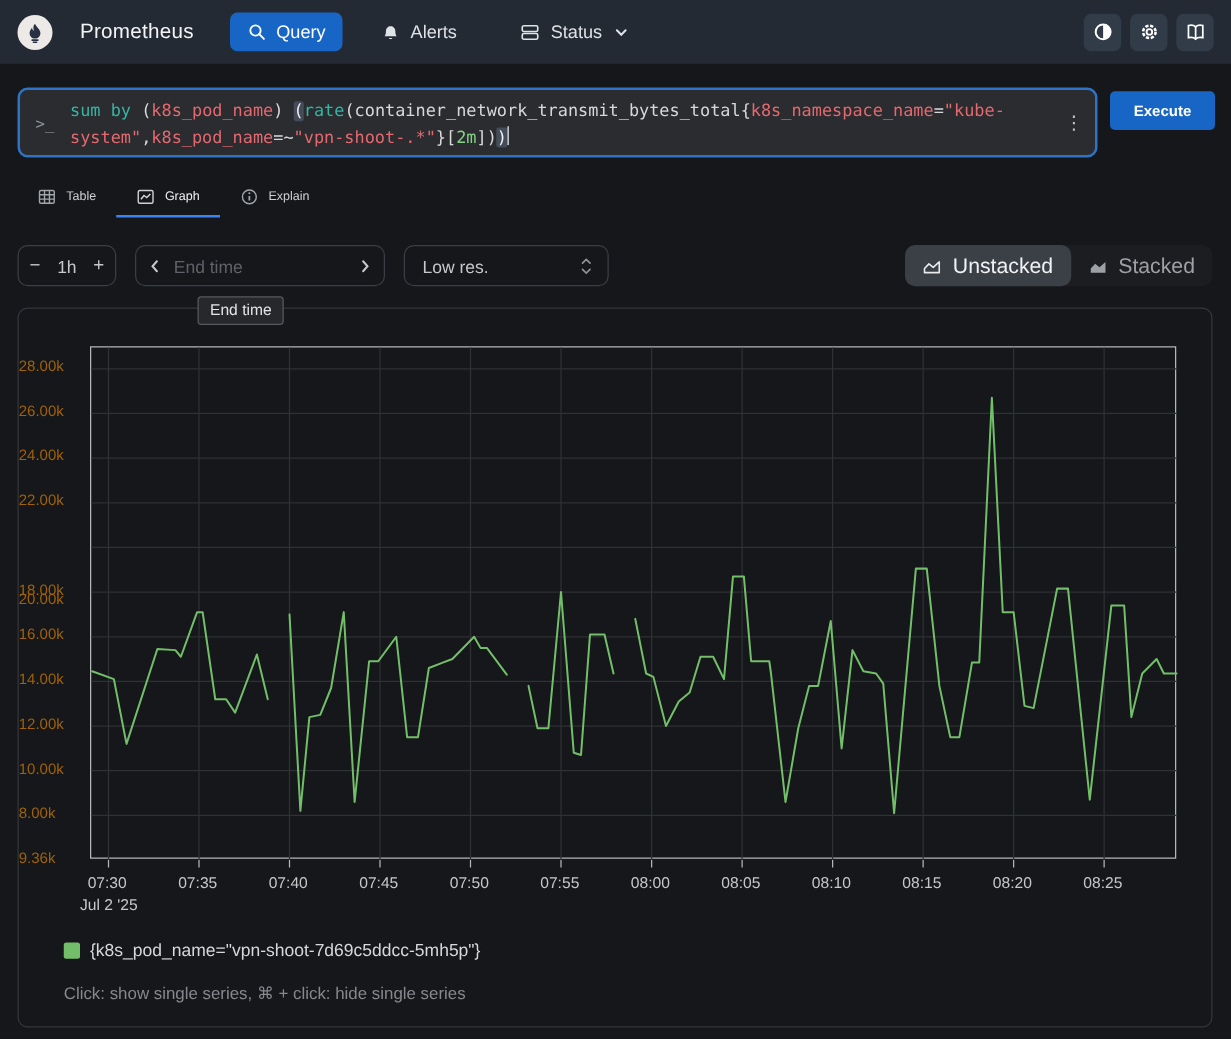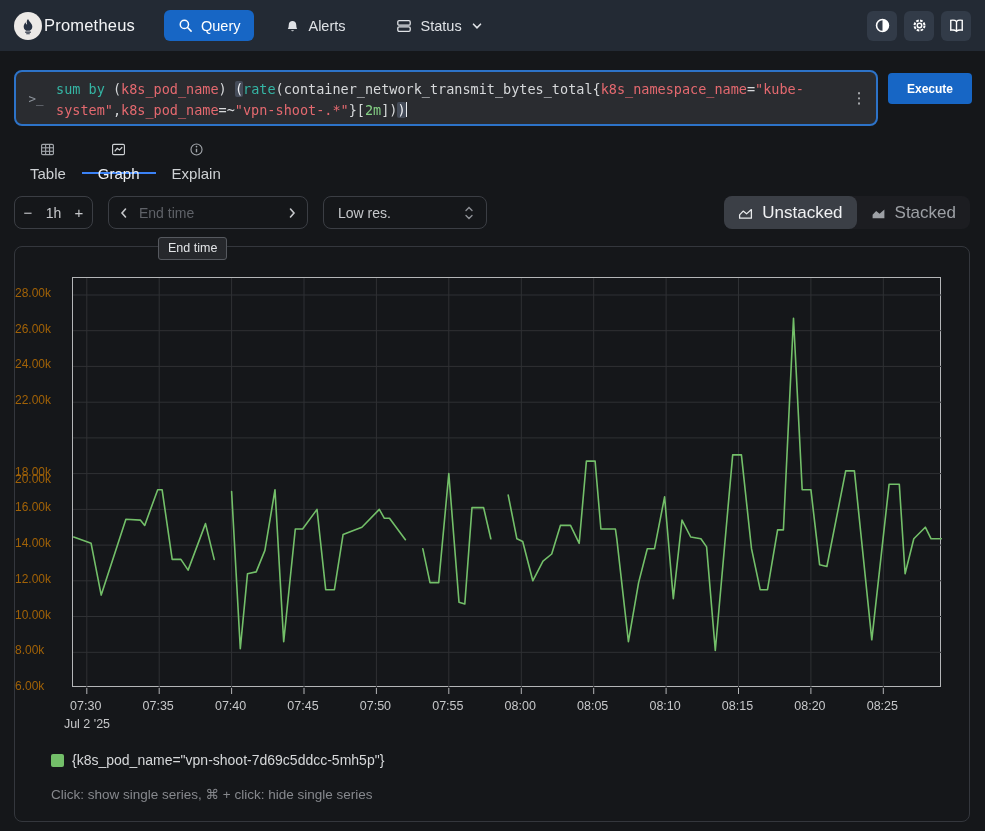--- a/index.html
+++ b/index.html
@@ -9,21 +9,21 @@
     background:#15171a; color:#e9eaec;
     font-family:"Liberation Sans", sans-serif;
   }
   svg { display:block; }
 
   
   .navbar { position:absolute; left:0; top:0; width:985px; height:51px;
     background:#232a34; display:flex; align-items:center; padding:0 14px; }
   .logo-circle { width:28px; height:28px; border-radius:50%; background:#ece9e6;
     display:flex; align-items:center; justify-content:center; flex:0 0 auto; }
-  .brand-title { font-size:16.5px; color:#f3f4f6; margin-left:2px; letter-spacing:.2px; }
+  .brand-title { font-size:16.5px; color:#f3f4f6; margin-left:22px; letter-spacing:.2px; }
   .nav-pill { margin-left:29px; height:31px; padding:0 14px; border-radius:6px;
     background:#1766c5; color:#fff; font-size:14.5px; display:flex; align-items:center; gap:8px; cursor:pointer; }
   .nav-link { margin-left:25px; height:31px; padding:0 6px; color:#dfe2e6; font-size:14.5px;
     display:flex; align-items:center; gap:8px; cursor:pointer; }
   .nav-link.status { margin-left:38px; gap:9px; }
   .nav-right { margin-left:auto; display:flex; gap:7px; }
   .icon-btn { width:30px; height:30px; border-radius:6px; background:#323b48;
     display:flex; align-items:center; justify-content:center; cursor:pointer; }
 
   
@@ -42,21 +42,21 @@
   .code .cur { display:inline-block; width:1.5px; height:15px; background:#eef0f2; vertical-align:-2px; }
   .kebab { width:34px; display:flex; align-items:center; justify-content:center;
     color:#c3c5c8; font-size:15px; cursor:pointer; }
   .execute-btn { position:absolute; left:888px; top:73px; width:84px; height:31px;
     background:#1766c5; color:#fff; font-size:12px; font-weight:700; border:none;
     border-radius:4px; display:flex; align-items:center; justify-content:center; cursor:pointer; }
 
   
   .tabs { position:absolute; left:14px; top:142px; display:flex; }
   .tab { height:32px; padding:0 16px; display:flex; align-items:center; gap:8px;
-    font-size:15px; color:#cdd0d3; cursor:pointer; border-bottom:2px solid transparent;flex-direction:column; }
+    font-size:10px; color:#cdd0d3; cursor:pointer; border-bottom:2px solid transparent; }
   .tab.active { color:#eef0f2; border-bottom-color:#3b82f6; }
 
   
   .controls { position:absolute; left:14px; top:196px; width:956px; height:33px; display:flex; align-items:center; }
   .ctl-group { height:33px; border:1px solid #3b3e44; border-radius:8px;
     display:flex; align-items:center; color:#c6c8cb; font-size:14px; }
   .range-group { width:79px; }
   .stepper-btn { width:26px; text-align:center; color:#c6c8cb; font-size:15px; cursor:pointer; }
   .range-value { flex:1; text-align:center; }
   .endtime-group { width:200px; margin-left:15px; }
@@ -303,21 +303,21 @@
         <line class="tickmark" x1="737.9" x2="737.9" y1="410" y2="416"></line>
         <line class="grid" x1="810.3" x2="810.3" y1="0" y2="410"></line>
         <line class="tickmark" x1="810.3" x2="810.3" y1="410" y2="416"></line>
         <path class="seriesline" style="stroke:#73bf69" d="M0.7 259.0 L18.1 265.3 L28.2 317.1 L52.9 241.2 L67.3 242.1 L71.7 247.4 L84.7 211.7 L89.1 211.7 L99.2 281.4 L107.9 281.4 L115.1 292.1 L132.5 245.6 L141.2 281.4"></path>
         <path class="seriesline" style="stroke:#73bf69" d="M158.6 213.5 L167.3 370.7 L174.5 295.7 L183.2 293.9 L191.9 272.4 L202.0 211.7 L210.7 363.6 L222.3 251.0 L229.6 251.0 L244.0 231.4 L252.7 311.7 L261.4 311.7 L270.1 256.4 L281.7 251.9 L288.9 249.2 L306.3 231.4 L311.4 240.3 L316.5 240.3 L332.4 261.7"></path>
         <path class="seriesline" style="stroke:#73bf69" d="M349.8 270.7 L357.0 304.6 L365.7 304.6 L375.8 195.6 L386.0 324.2 L391.8 326.0 L399.0 229.6 L410.6 229.6 L417.8 260.8"></path>
         <path class="seriesline" style="stroke:#73bf69" d="M435.2 217.1 L443.9 260.8 L449.7 263.5 L459.8 302.8 L470.0 283.2 L478.7 276.0 L487.4 247.4 L497.5 247.4 L506.2 265.3 L513.4 183.1 L522.1 183.1 L527.9 251.0 L542.4 251.0 L543.8 260.8 L555.4 363.6 L565.6 304.6 L574.3 270.7 L581.5 270.7 L591.6 218.8 L600.3 320.7 L609.0 242.1 L617.7 259.0 L627.9 260.8 L633.6 268.9 L642.3 372.5 L659.7 176.9 L668.4 176.9 L678.5 270.7 L687.2 311.7 L694.5 311.7 L704.6 251.9 L710.4 251.9 L720.5 40.2 L729.2 211.7 L737.9 211.7 L746.6 286.7 L753.9 288.5 L772.7 192.9 L781.4 192.9 L798.8 361.8 L816.1 206.3 L826.3 206.3 L832.1 295.7 L840.8 260.8 L852.3 249.2 L858.1 260.8 L868.3 260.8"></path>
       </svg>
   </div>
   <div id="ylabels">
-      <div class="ytick" style="top: 432px;">6.00k</div>
+      <div class="ytick" style="top: 432px;">9.36k</div>
       <div class="ytick" style="top: 396.27px;">8.00k</div>
       <div class="ytick" style="top: 360.54px;">10.00k</div>
       <div class="ytick" style="top: 324.81px;">12.00k</div>
       <div class="ytick" style="top: 289.081px;">14.00k</div>
       <div class="ytick" style="top: 253.351px;">16.00k</div>
       <div class="ytick" style="top: 217.621px;">18.00k</div>
       <div class="ytick" style="top: 181.891px; margin-top: 43px;">20.00k</div>
       <div class="ytick" style="top: 146.161px;">22.00k</div>
       <div class="ytick" style="top: 110.431px;">24.00k</div>
       <div class="ytick" style="top: 74.7015px;">26.00k</div>

